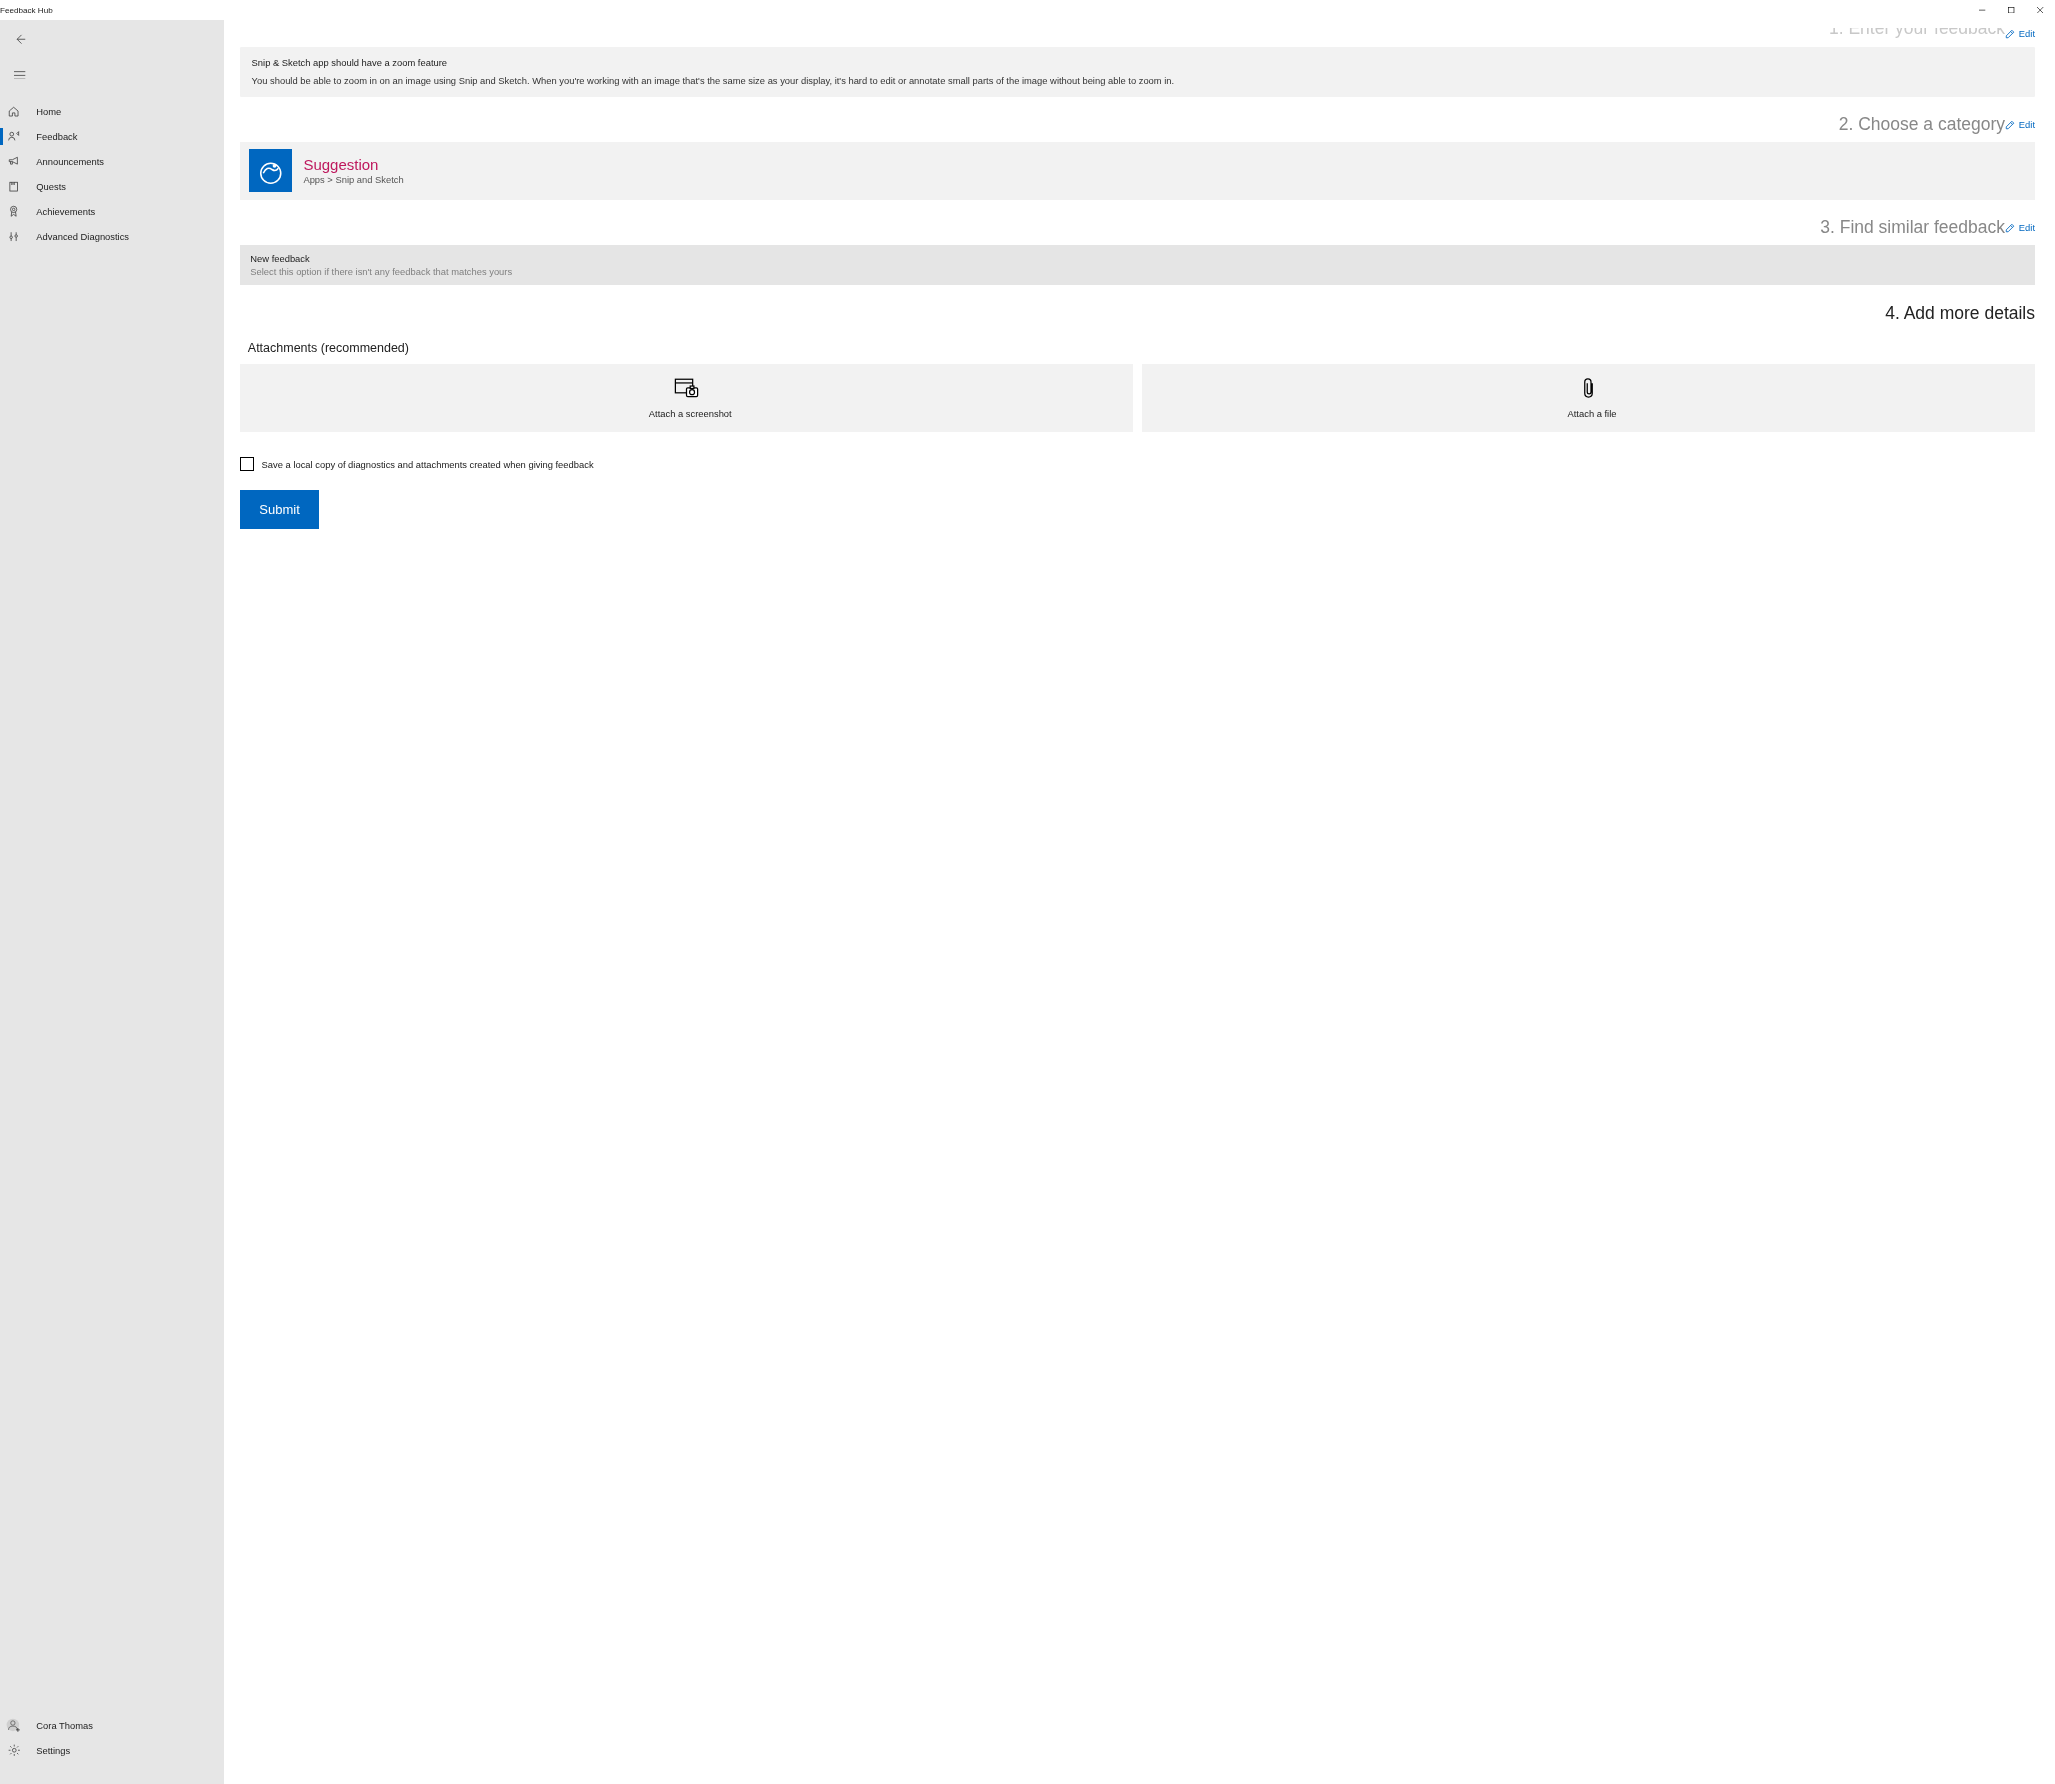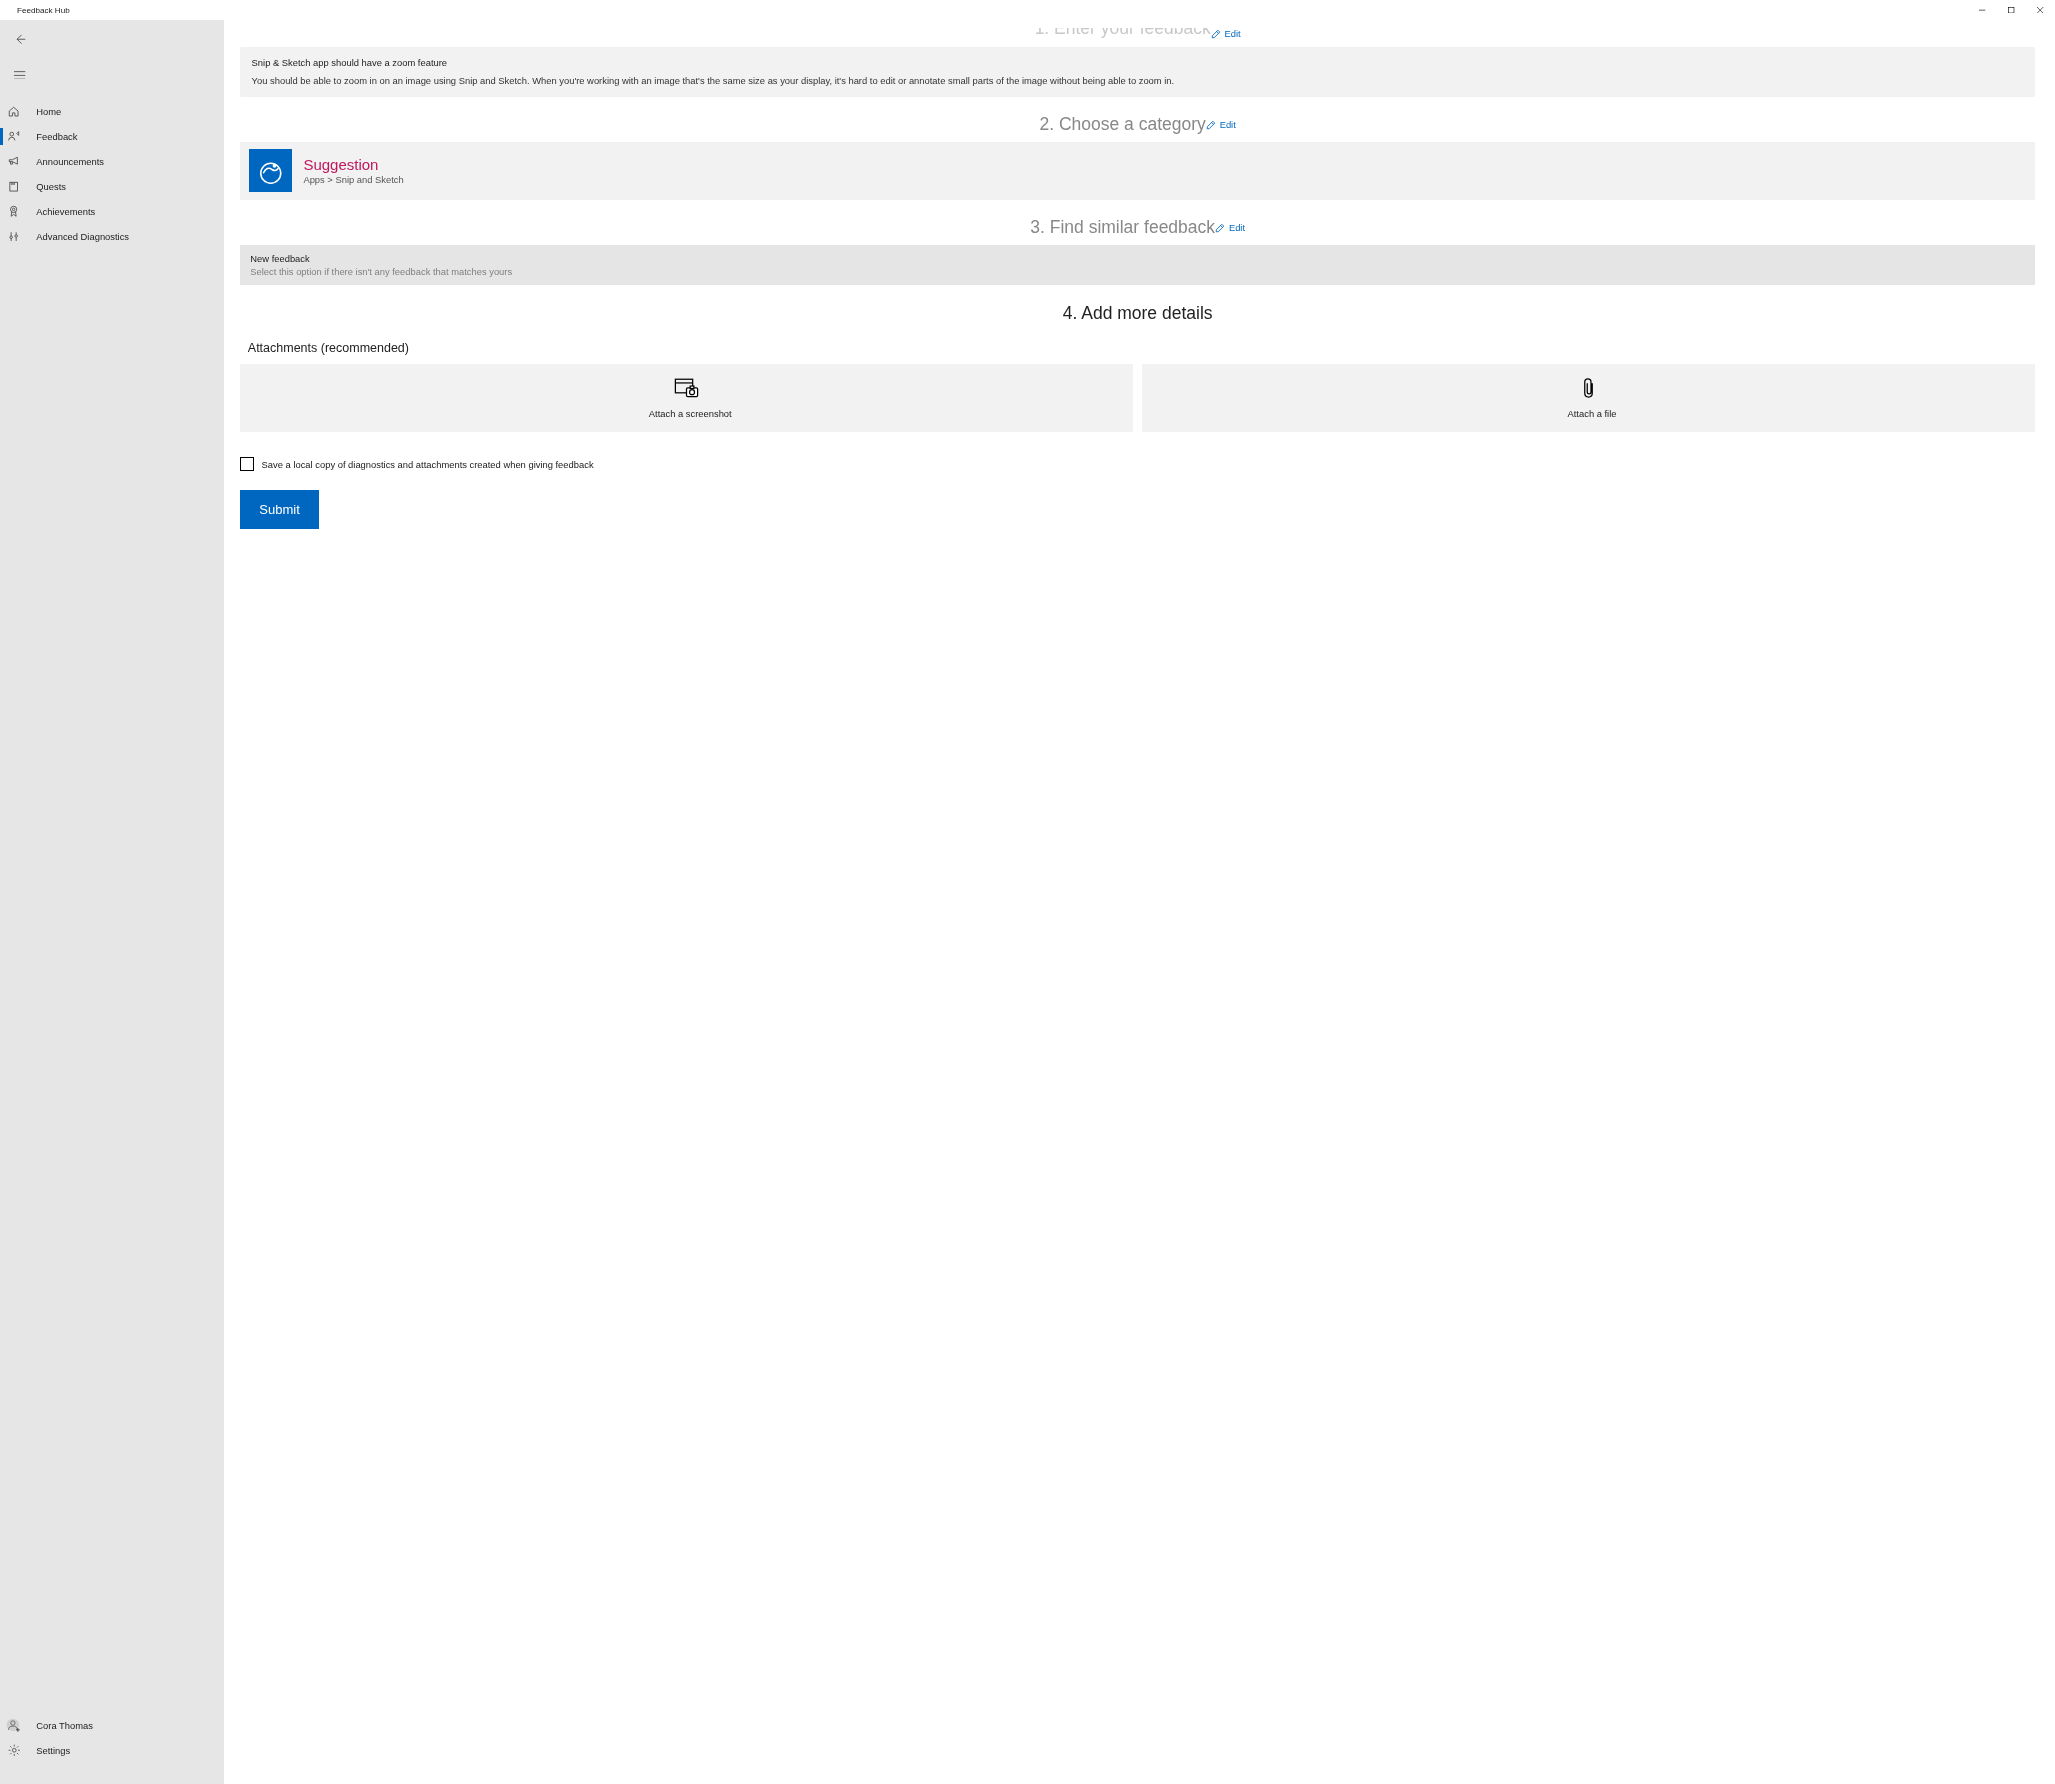--- a/index.html
+++ b/index.html
@@ -9,21 +9,21 @@
     color: #1a1a1a;
     background: #fff;
     overflow: hidden;
     height: 100vh;
   }
   .titlebar {
     height: 20px;
     display: flex;
     align-items: center;
     background: #fff;
-    padding-left: 17px;
+    padding-left: 0;
     font-size: 8.1px;
     color: #222;
     border-bottom: 0;
   }
   .titlebar-title { flex: 1; }
   .titlebar-btns { display: flex; }
   .titlebar-btn {
     width: 29px;
     height: 20px;
     display: flex;
@@ -79,21 +79,21 @@
   .content {
     flex: 1;
     overflow-y: auto;
     padding: 19px 20px 25px 16.3px;
     position: relative;
   }
   .section { margin-bottom: 17.5px; position: relative; }
   .section-head {
     display: flex;
     align-items: center;
-    justify-content: center;
+    justify-content: flex-end;
     margin-bottom: 6.3px;
   }
   .section-title {
     font-size: 17.5px;
     font-weight: 300;
     color: #888;
   }
   .section-title.dark { color: #222; }
   .cut-title {
     font-size: 17.5px;

